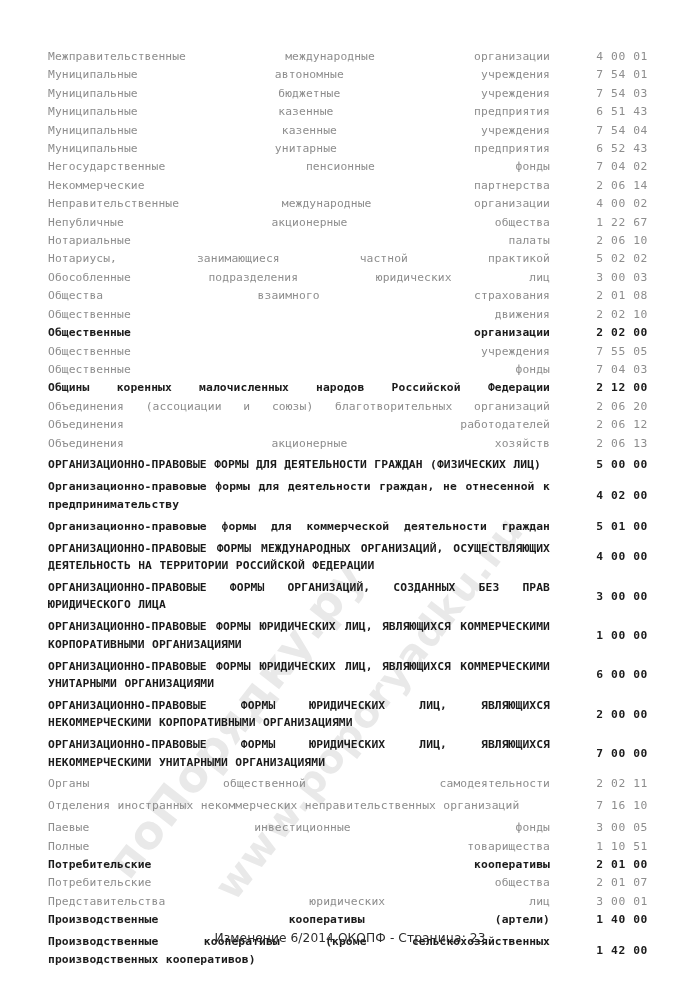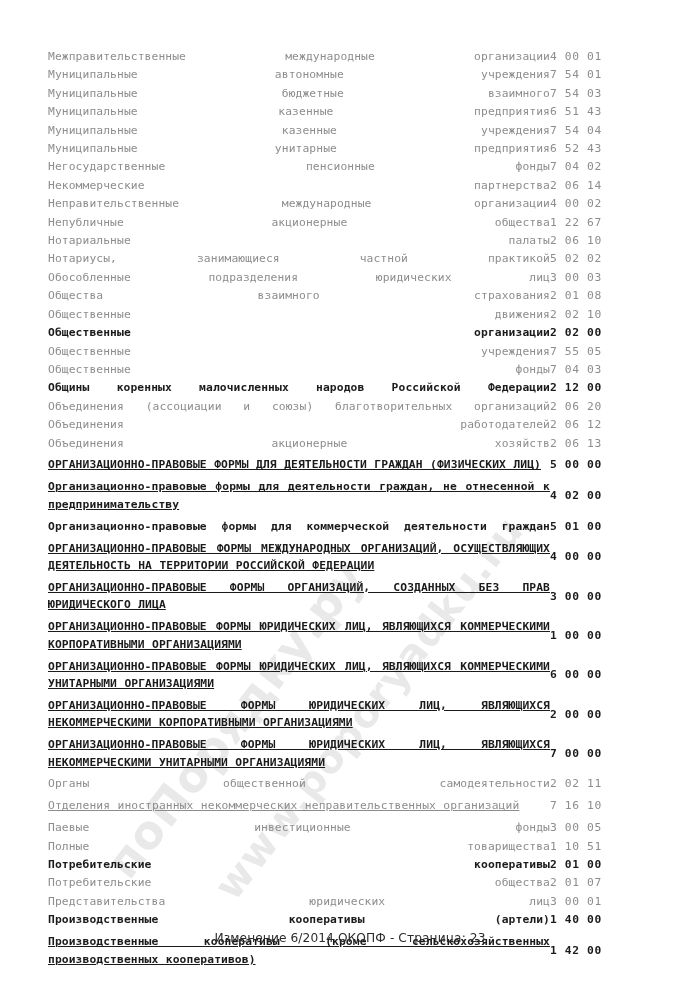--- a/index.html
+++ b/index.html
@@ -87,33 +87,32 @@
     word-spacing: 0.5px;
     white-space: normal;
     hyphens: none;
   }
   
   .entry-row.single .entry-name {
     text-align-last: justify;
   }
   .entry-row.multi .entry-name {
     text-align-last: left;
-    text-decoration: underline;
   }
   
   .entry-name.nostretch {
     text-align: left;
     text-align-last: left;
   }
 
   .entry-code {
     flex: 0 0 100px;
     width: 100px;
     box-sizing: border-box;
-    text-align: left;
+    text-align: right;
     padding-right: 2px;
     font-size: 11.3px;
     line-height: 17.4px;
     color: #8d8d8d;
     letter-spacing: 0.6px;
     white-space: pre;
   }
 
   
   .entry-row.bold .entry-name,
@@ -148,21 +147,21 @@
   <div id="entry-list">
       <div class="entry-row single">
         <div class="entry-name nostretch">Межправительственные международные организации</div>
         <div class="entry-code">4 00 01</div>
       </div>
       <div class="entry-row single">
         <div class="entry-name nostretch">Муниципальные автономные учреждения</div>
         <div class="entry-code">7 54 01</div>
       </div>
       <div class="entry-row single">
-        <div class="entry-name nostretch">Муниципальные бюджетные взаимного</div>
+        <div class="entry-name nostretch">Муниципальные бюджетные учреждения</div>
         <div class="entry-code">7 54 03</div>
       </div>
       <div class="entry-row single">
         <div class="entry-name nostretch">Муниципальные казенные предприятия</div>
         <div class="entry-code">6 51 43</div>
       </div>
       <div class="entry-row single">
         <div class="entry-name nostretch">Муниципальные казенные учреждения</div>
         <div class="entry-code">7 54 04</div>
       </div>

